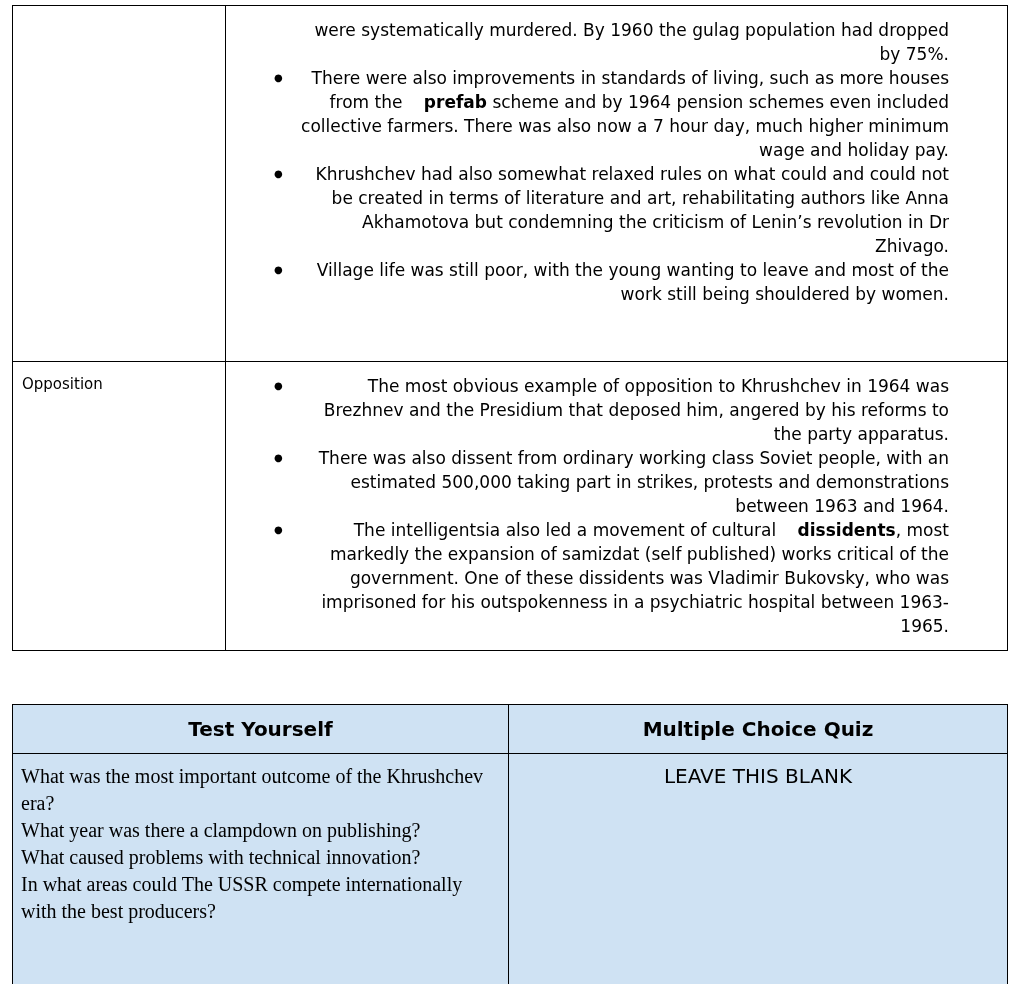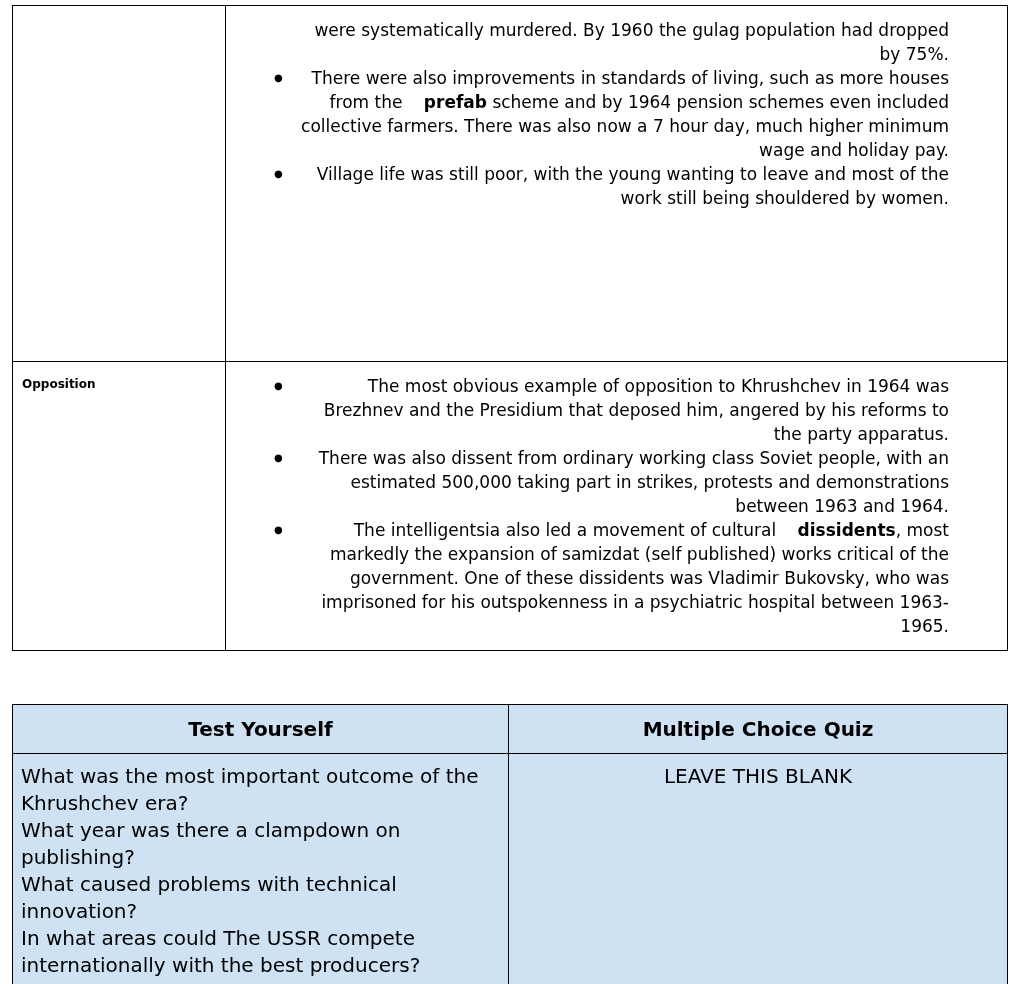--- a/index.html
+++ b/index.html
@@ -15,21 +15,21 @@
   .notes-table {
     position:absolute; left:12px; top:5px; width:996px;
     border:1.5px solid #000; box-sizing:border-box; background:#fff;
   }
   .n-row { display:flex; box-sizing:border-box; }
   .n-row-1 { min-height:356px; border-bottom:1.5px solid #000; }
   .n-row-2 { min-height:284px; }
   .n-label {
     width:213px; flex:none; border-right:1.5px solid #000;
     padding:10px 9px; box-sizing:border-box;
-    font-size:12px; line-height:24px;font-weight:bold;
+    font-size:15px; line-height:24px;
   }
   .n-content { flex:1; padding:12px 58px 12px 70px; box-sizing:border-box;text-align:right; }
   ul.bullets { list-style:none; margin:0; padding:0; font-size:17px; line-height:24px; }
   ul.bullets li { position:relative; }
   ul.bullets li.bullet::before {
     content:"\25CF";
     position:absolute; left:-22px; top:0;
     font-size:10px; line-height:24px; color:#000;
   }
   strong { font-weight:bold;margin-left:16px; }
@@ -45,39 +45,40 @@
     font-weight:bold; font-size:20px; box-sizing:border-box;
   }
   .q-hcell.left { width:496px; flex:none; border-right:1.5px solid #000; }
   .q-hcell.right { flex:1; }
   .q-body { display:flex; min-height:234px; }
   .q-questions {
     width:496px; flex:none; border-right:1.5px solid #000;
     padding:9px 12px 10px 8px; box-sizing:border-box;
     font-size:20px; line-height:27px;
   }
-  .q-questions p { margin:0; }
+  .q-questions p { margin:0;font-family:Liberation Serif, serif; }
   .q-blank { flex:1; text-align:center; padding-top:9px; box-sizing:border-box; }
   .blank-text { font-weight:normal; font-size:20px; line-height:27px; }
 </style>
 </head>
 <body>
 
 <div class="page">
 
   <div class="notes-table">
 
     <div class="n-row n-row-1">
       <div class="n-label">
         <span></span>
       </div>
       <div class="n-content">
         <ul class="bullets">
             <li class="no-bullet">were systematically murdered. By 1960 the gulag population had dropped by 75%.</li>
             <li class="bullet">There were also improvements in standards of living, such as more houses from the <strong>prefab</strong> scheme and by 1964 pension schemes even included collective farmers. There was also now a 7 hour day, much higher minimum wage and holiday pay.</li>
+            <li class="bullet">Khrushchev had also somewhat relaxed rules on what could and could not be created in terms of literature and art, rehabilitating authors like Anna Akhamotova but condemning the criticism of Lenin’s revolution in Dr Zhivago.</li>
             <li class="bullet">Village life was still poor, with the young wanting to leave and most of the work still being shouldered by women.</li>
           </ul>
       </div>
     </div>
 
     <div class="n-row n-row-2">
       <div class="n-label">
         <span>Opposition</span>
       </div>
       <div class="n-content">

